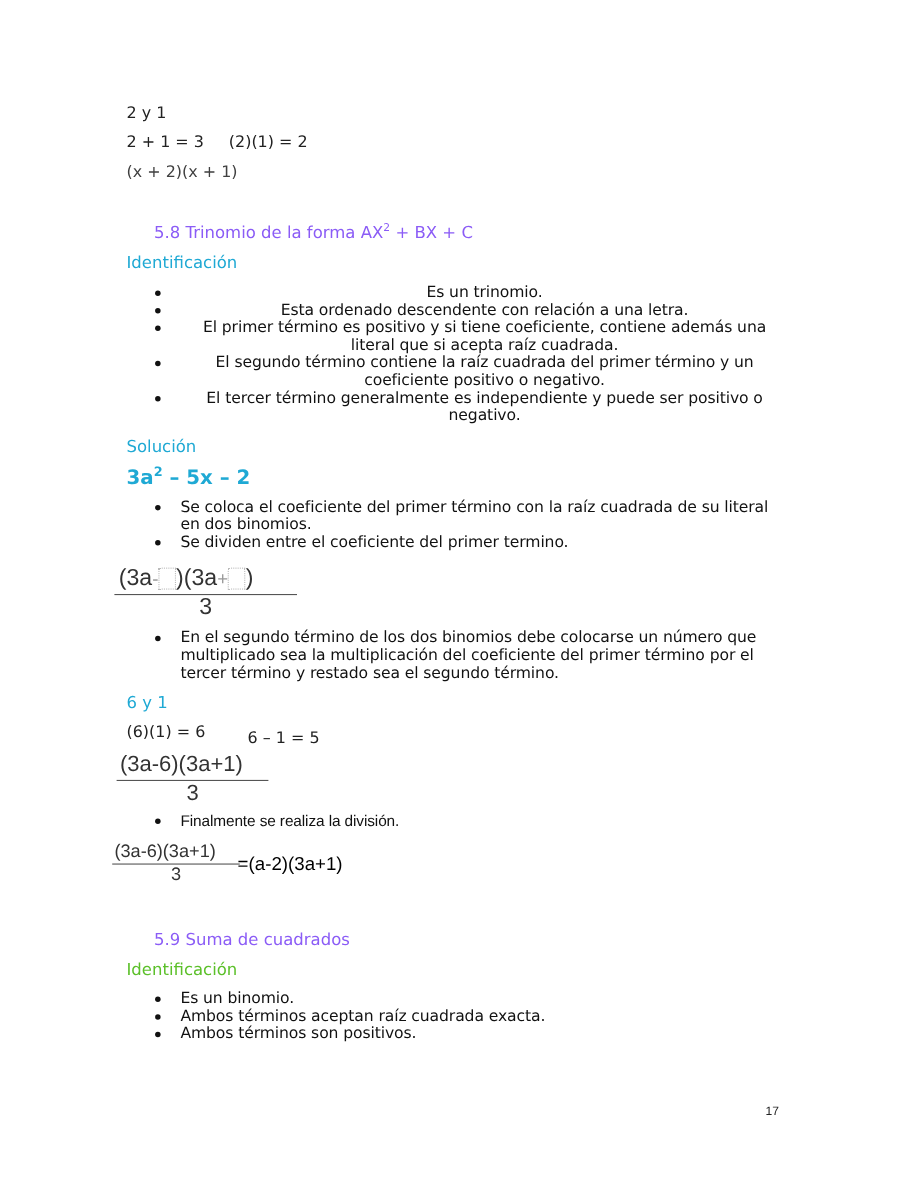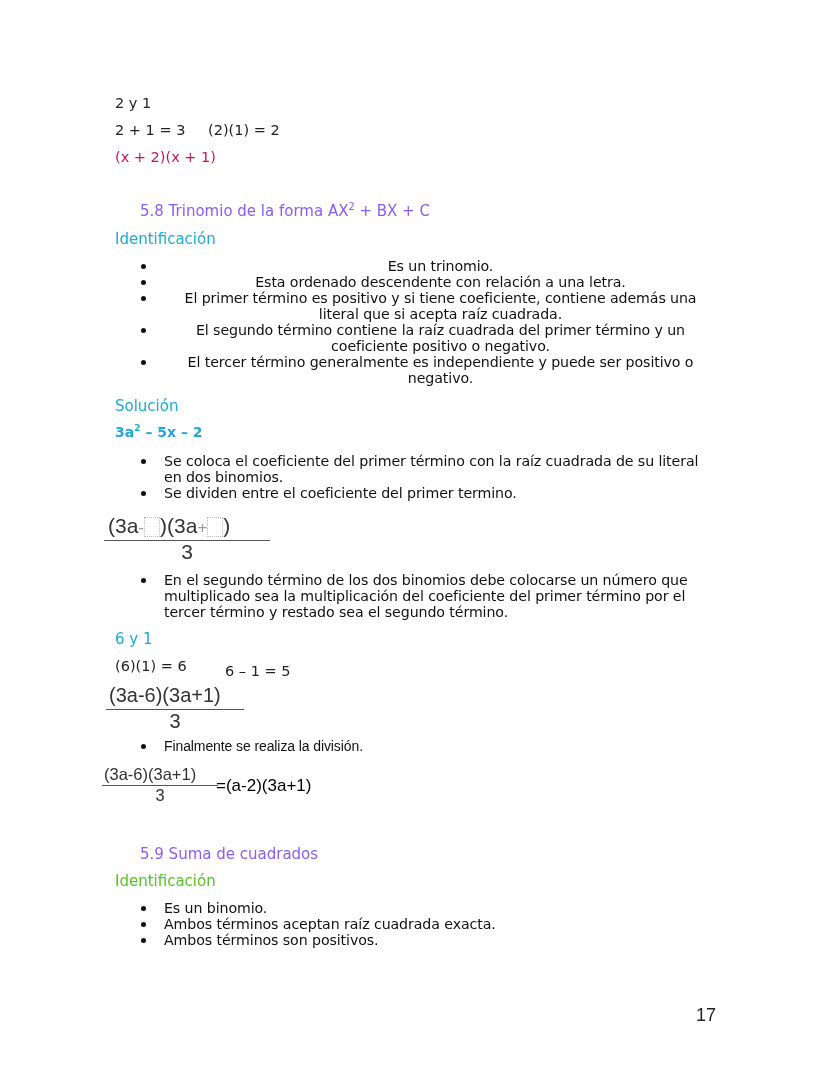--- a/index.html
+++ b/index.html
@@ -3,41 +3,41 @@
   <meta charset="utf-8">
   <style>
     html, body { margin: 0; padding: 0; background: #ffffff; }
     body {
       width: 828px; height: 1071px; position: relative; overflow: hidden;
       font-family: "DejaVu Sans", sans-serif; color: #1a1a1a;
     }
     .abs { position: absolute; white-space: nowrap; }
     .txt { font-size: 14.5px; line-height: 18px; }
     .black { color: #222222; }
-    .pink { color: #be185d; }
+    .pink { color: #404040; }
     .purple { color: #8b5cf6; font-size: 15px; }
     .cyan { color: #1fa9d4; font-size: 15px; }
-    .cyan-bold { color: #1fa9d4; font-size: 14px; font-weight: bold; }
+    .cyan-bold { color: #1fa9d4; font-size: 18px; font-weight: bold; }
     .green { color: #5cc02a; font-size: 15px; }
     ul.bl { position: absolute; margin: 0; padding: 0; list-style: none; }
     ul.bl li {
       position: relative; padding-left: 27px; font-size: 14.2px; line-height: 16px;
       color: #111; white-space: normal; letter-spacing: -0.1px;
     }
     ul.bl li::before {
       content: ""; position: absolute; left: 4px; top: 6px;
       width: 5px; height: 5px; border-radius: 50%; background: #111;
     }
     .frac { position: absolute; font-family: "Liberation Sans", sans-serif; color: #333; }
     .frac .num { white-space: nowrap; }
     .frac .bar { border-top: 1.5px solid #555; }
     .frac .den { text-align: center; }
     .ph { display: inline-block; border: 1px dotted #bbb; vertical-align: middle; }
     .sup { font-size: 0.65em; vertical-align: super; line-height: 0; }
-    .pagenum { font-family: "Liberation Sans", sans-serif; font-size: 18px; color: #222; }
+    .pagenum { font-family: "Liberation Sans", sans-serif; font-size: 11px; color: #222; }
   </style>
 </head>
 <body>
 
 <div class="abs txt black" style="left:115px; top:94px;">2 y 1</div>
 <div class="abs txt black" style="left:115px; top:121px;">2 + 1 = 3</div>
 <div class="abs txt black" style="left:208px; top:121px;">(2)(1) = 2</div>
 <div class="abs txt pink" style="left:115px; top:148px;">(x + 2)(x + 1)</div>
 
 <div class="abs purple" style="left:140px; top:202px;">

